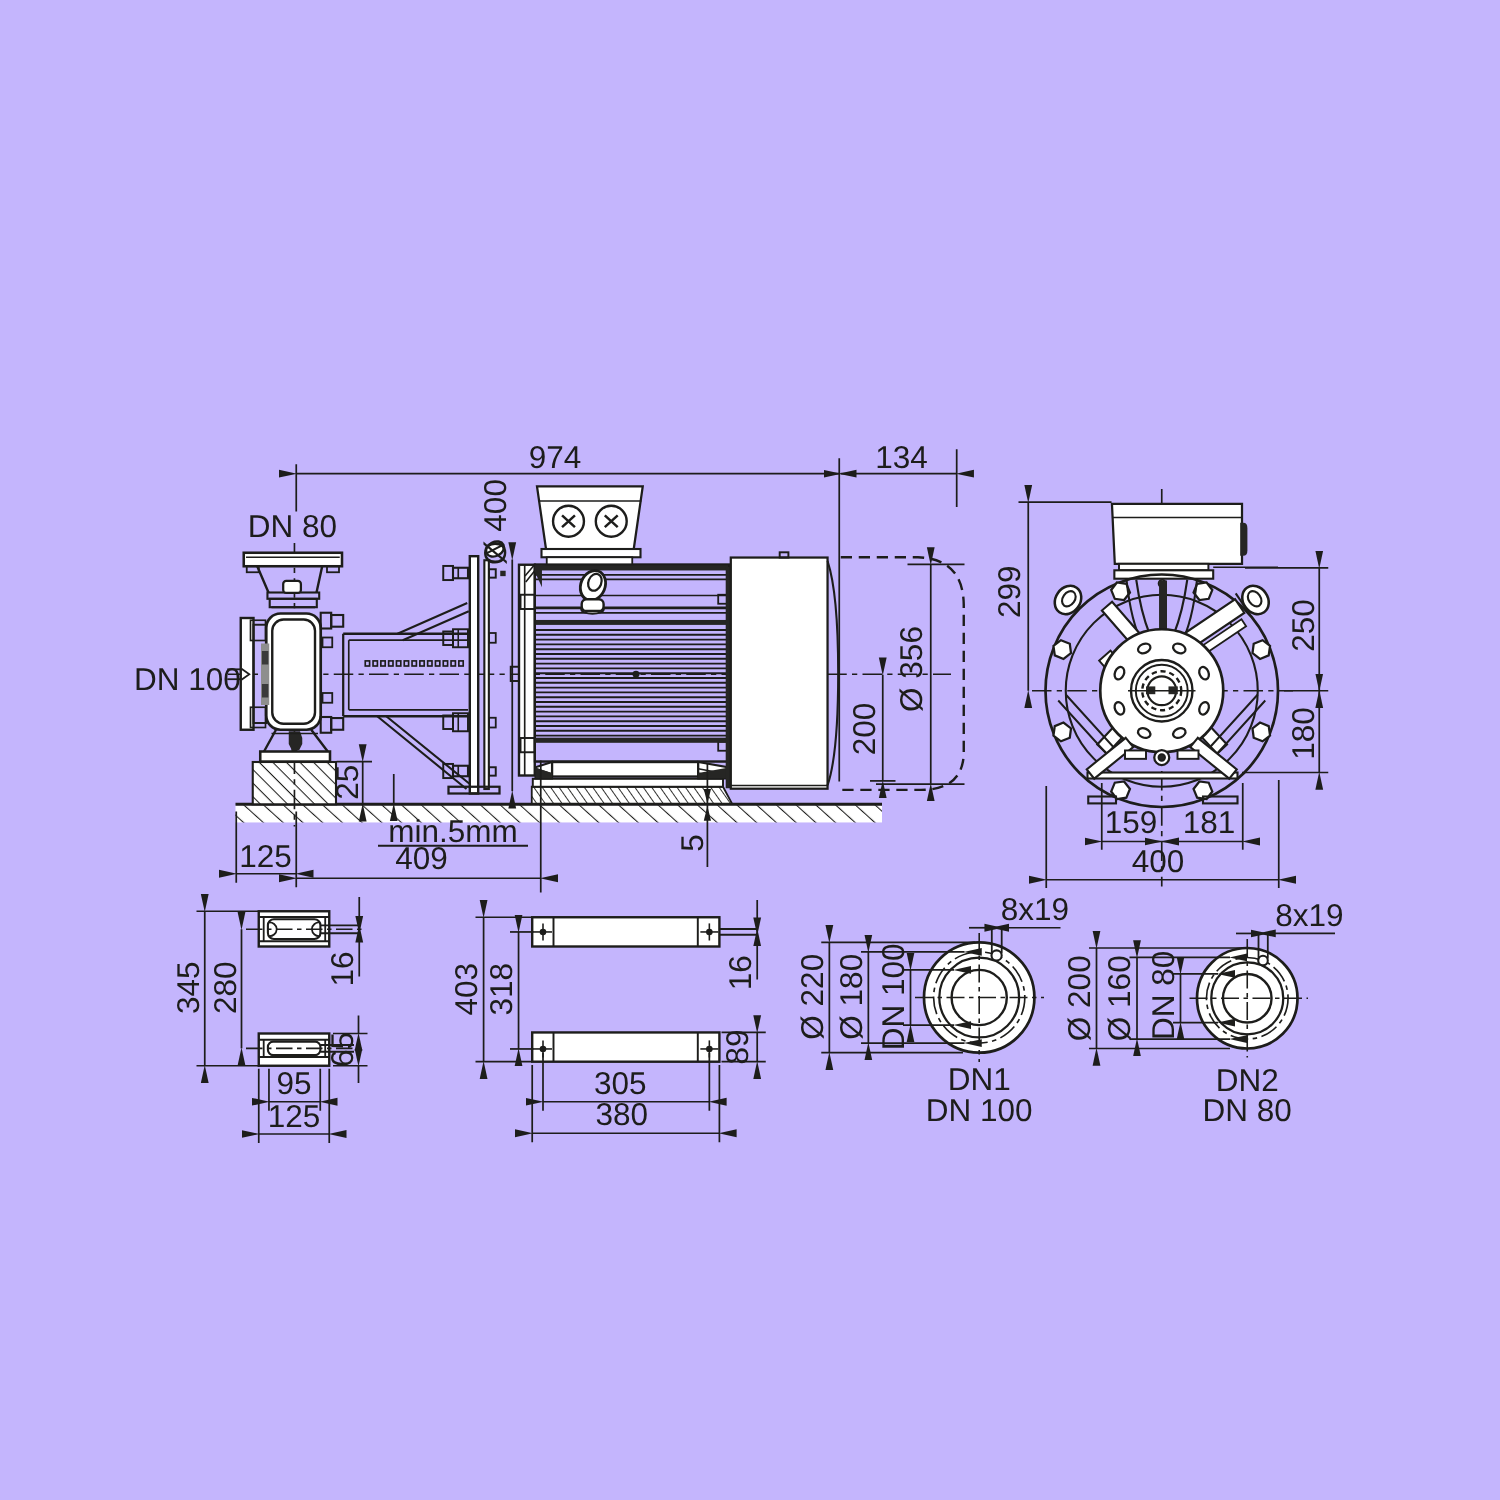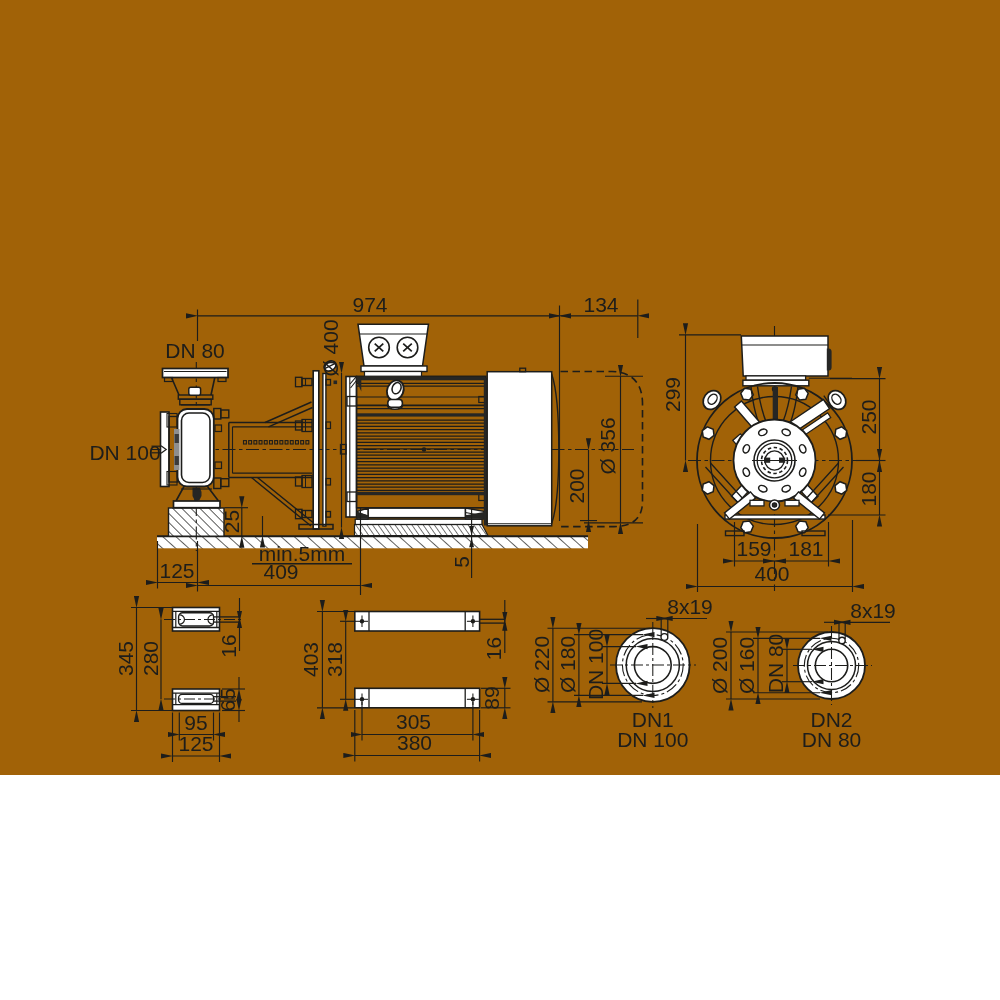--- a/index.html
+++ b/index.html
@@ -1,16 +1,16 @@
 <!DOCTYPE html>
 <html><head>
 <meta charset="utf-8">
 <style>
   html,body{margin:0;padding:0;background:#fff;}
-  #page{width:1000px;height:775px;background:#a16207;position:relative;font-family:"Liberation Sans",sans-serif;}
+  #page{width:1000px;height:1000px;background:#c4b5fd;position:relative;font-family:"Liberation Sans",sans-serif;}
   svg{position:absolute;left:0;top:0;}
   text{-webkit-font-smoothing:antialiased;fill:#1d1d1b;font-family:"Liberation Sans",sans-serif;font-size:21px;}
 </style>
 </head>
 <body>
 <div id="page">
 <svg width="1000" height="1000" viewBox="0 0 1000 1000">
 <defs>
   <marker id="ah" viewBox="-1 -3 13 6" refX="0.5" refY="0" markerWidth="13" markerHeight="6" orient="auto-start-reverse" markerUnits="userSpaceOnUse">
     <path d="M0,0 L12,2.6 L12,-2.6 Z" fill="#1d1d1b"></path>

